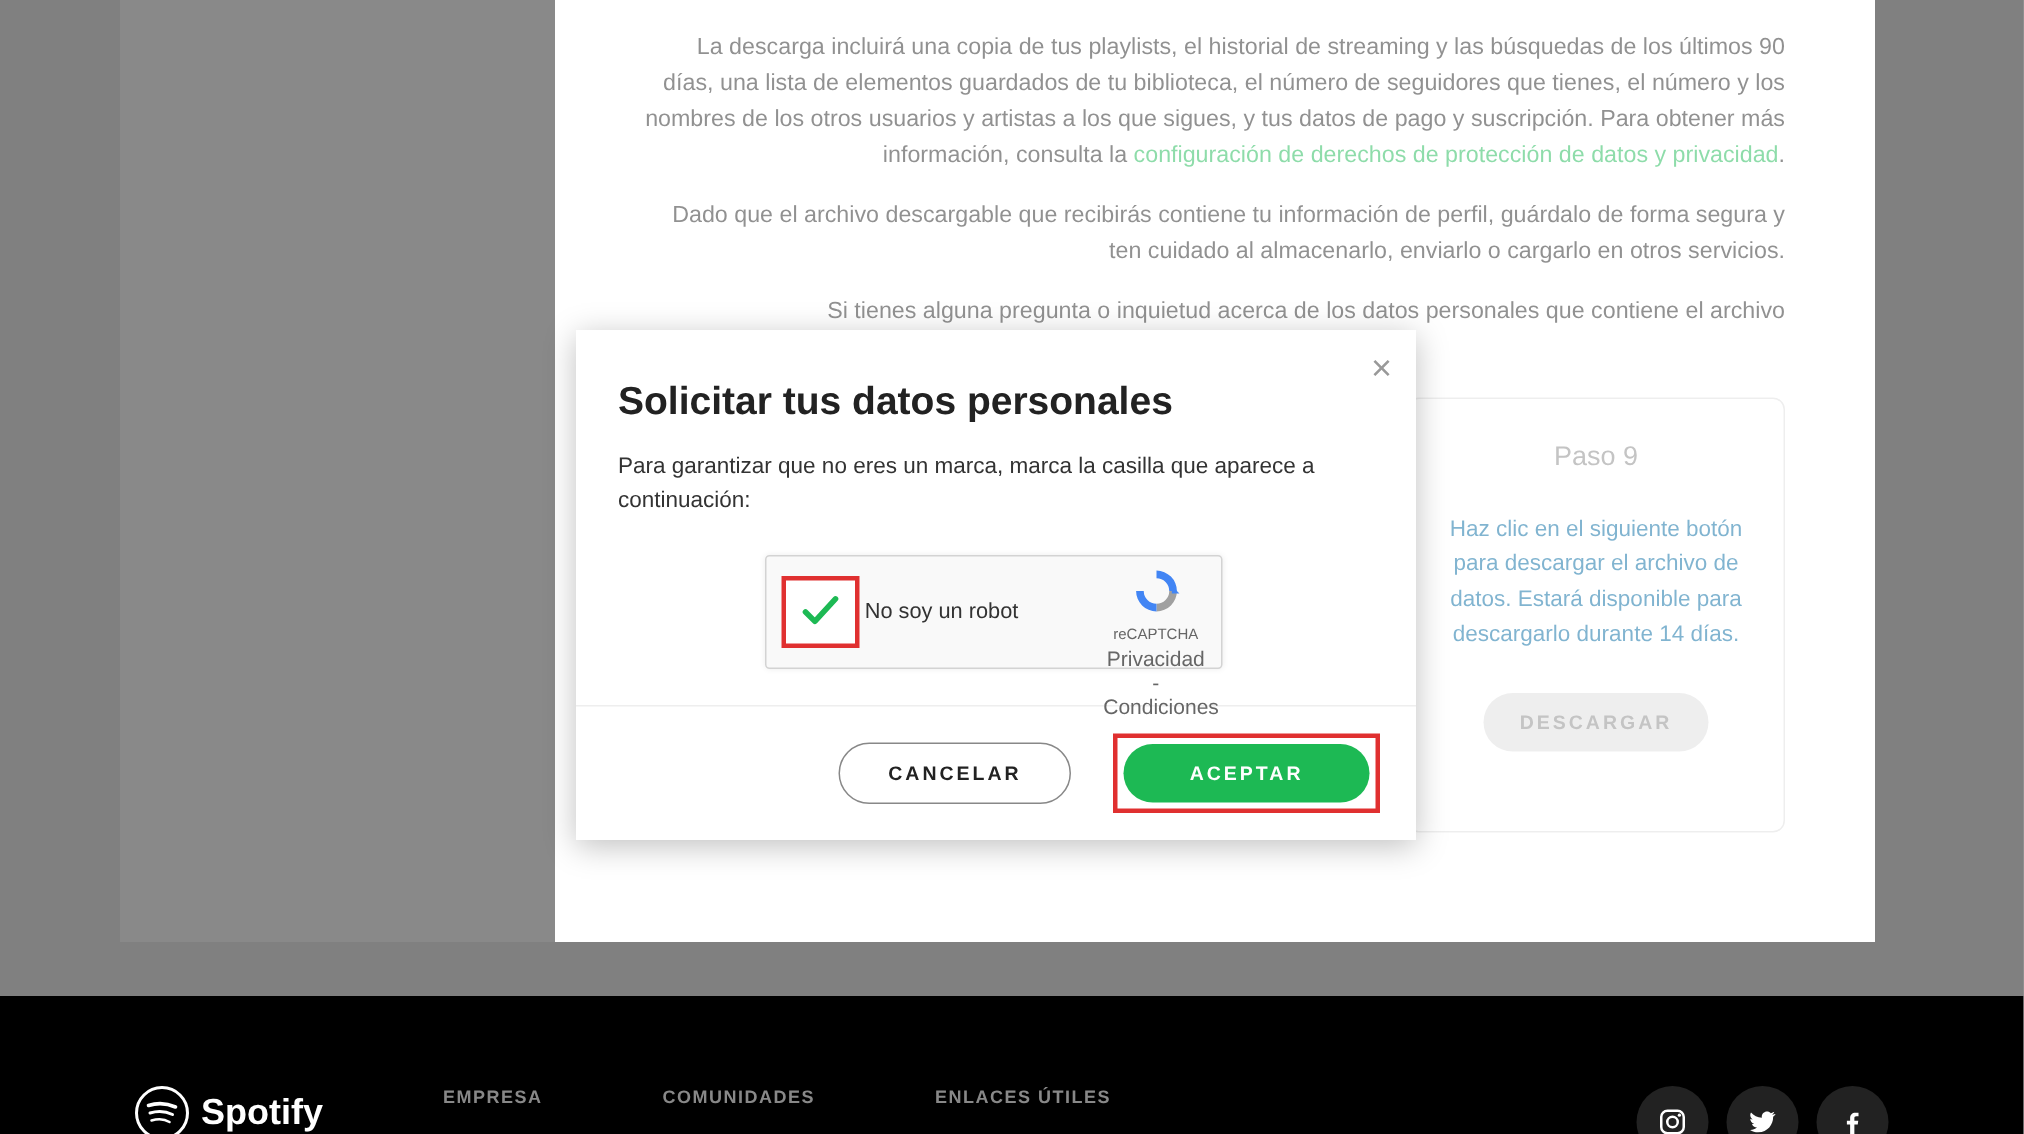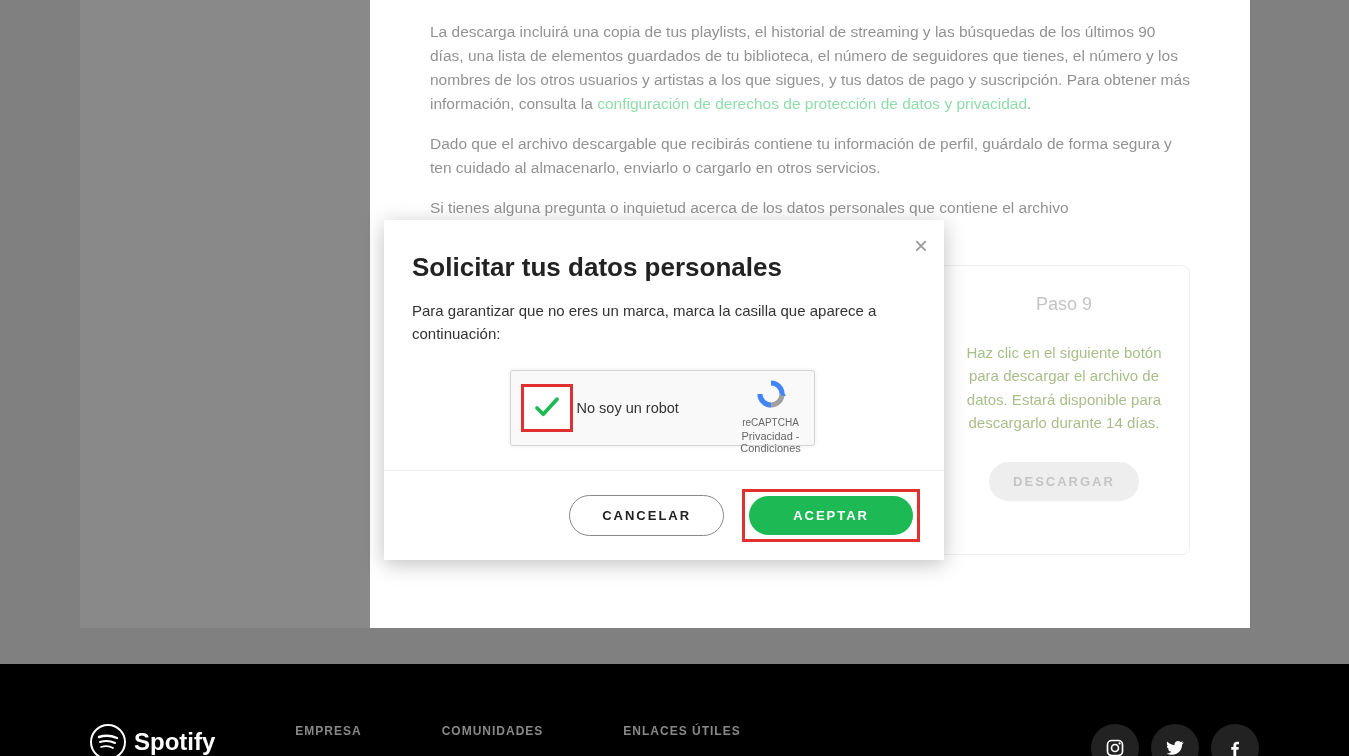--- a/index.html
+++ b/index.html
@@ -26,20 +26,21 @@
     width: 880px;
     height: 628px;
     background: #fff;
     padding: 20px 60px 40px 60px;
     color: #222;
   }
   .main-text {
     font-size: 15.5px;
     line-height: 1.55;
     color: #222;
+    text-align: right;
   }
   .main-text p { margin-bottom: 16px; }
   .link-green {
     color: #1db954;
     text-decoration: none;
   }
   .step-card {
     position: absolute;
     right: 60px;
     top: 265px;
@@ -50,21 +51,21 @@
     padding: 28px 20px;
     text-align: center;
   }
   .step-title {
     font-size: 18px;
     color: #888;
     margin-bottom: 26px;
   }
   .step-body {
     font-size: 15px;
-    color: #4d7c0f;
+    color: #0369a1;
     line-height: 1.55;
     margin-bottom: 28px;
   }
   .step-button {
     display: inline-block;
     background: #ddd;
     color: #888;
     padding: 12px 24px;
     border-radius: 24px;
     font-size: 13px;
@@ -156,30 +157,30 @@
     width: 34px;
     height: 34px;
     margin: 0 auto;
   }
   .recaptcha-brand {
     font-size: 10px;
     color: #666;
     margin-top: 2px;
   }
   .recaptcha-terms {
-    font-size: 11px;
+    font-size: 14px;
     color: #666;
     margin-top: 2px;
   }
   .modal-footer {
     border-top: 1px solid #eee;
     padding: 18px 24px;
     display: flex;
     justify-content: flex-end;
-    gap: 18px;
+    gap: 28px;
     align-items: center;
   }
   .btn-cancel {
     border: 1px solid #888;
     background: #fff;
     color: #222;
     padding: 12px 32px;
     border-radius: 24px;
     font-size: 13px;
     letter-spacing: 2px;

